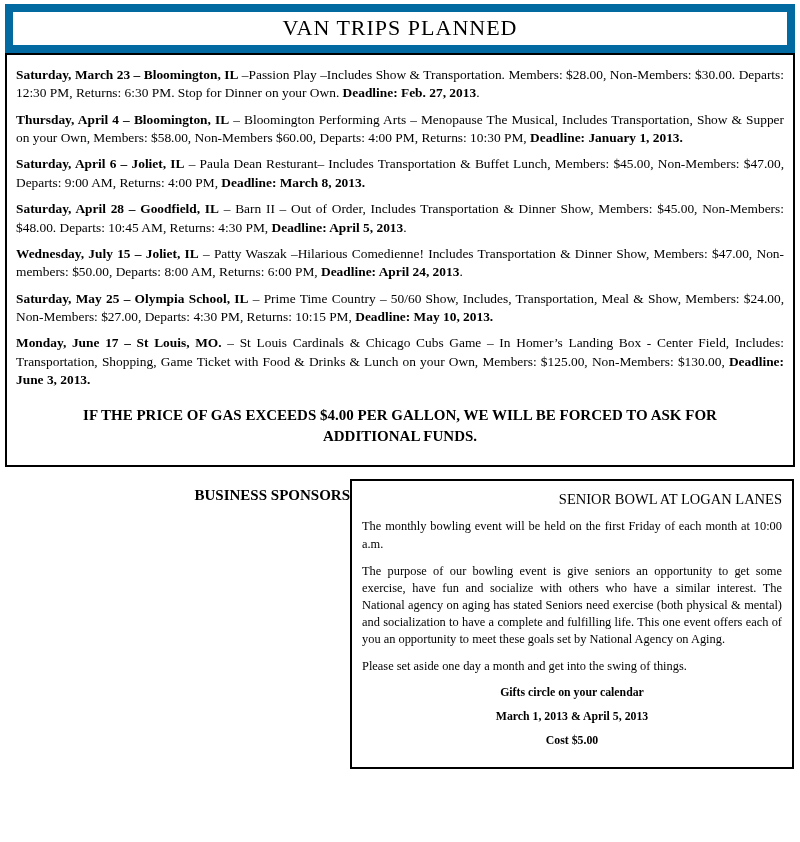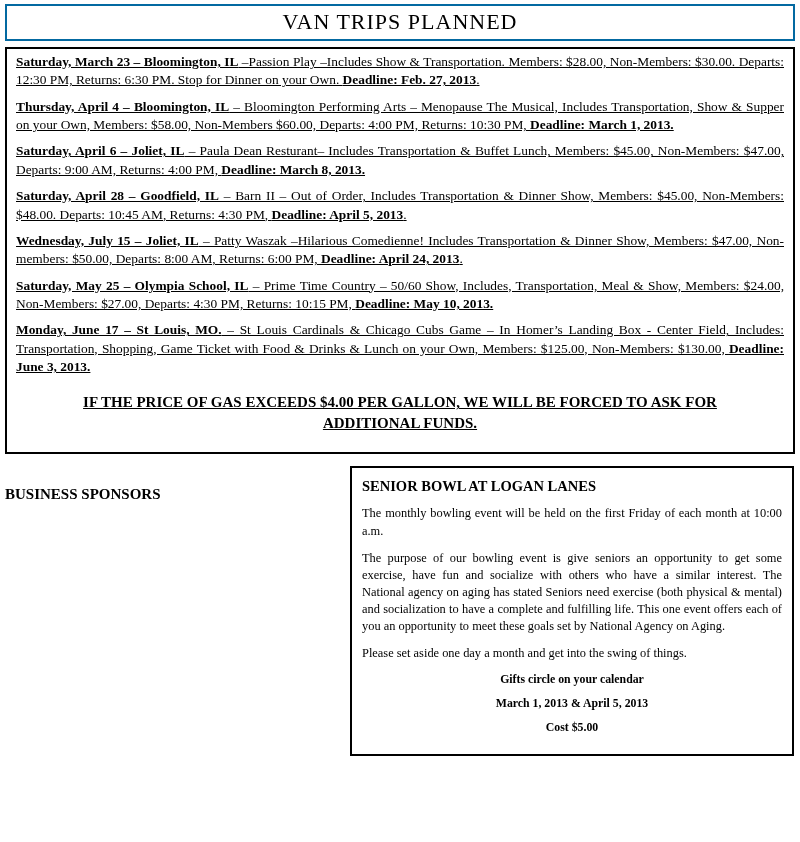--- a/index.html
+++ b/index.html
@@ -8,34 +8,33 @@
     background: #ffffff;
     font-family: "Liberation Serif", "DejaVu Serif", serif;
     color: #000000;
   }
   .page {
     width: 800px;
     min-height: 842px;
     padding: 4px 5px;
   }
   .title-box {
-    border: 2px solid #0369a1;
+    border: 8px solid #0369a1;
     text-align: center;
     padding: 3px 0 4px 0;
   }
   .title-box h1 {
     font-size: 22px;
     font-weight: 400;
     letter-spacing: 1px;
   }
   .trips-box {
     border: 2px solid #000;
-    margin-top: 6px;
-    padding: 4px 9px 12px 9px;
-    text-decoration: underline;
+    margin-top: 0;
+    padding: 11px 9px 12px 9px;
   }
   .trip {
     font-size: 13.4px;
     line-height: 1.37;
     text-align: justify;
     margin-bottom: 8px;
   }
   .trip b { font-weight: 700; }
   .gas-notice {
     font-size: 15px;
@@ -44,37 +43,36 @@
     margin: 16px 30px 6px 30px;
     line-height: 1.4;
   }
   .bottom-row {
     display: flex;
     align-items: flex-start;
     margin-top: 12px;
   }
   .sponsors-col {
     flex: 0 0 345px;
-    text-align: left;
+    text-align: right;
     padding-top: 8px;
-    margin-top: 12px;
   }
   .sponsors-heading {
     font-size: 15px;
     font-weight: 700;
   }
   .senior-bowl-box {
     flex: 0 0 444px;
     border: 2px solid #000;
     padding: 6px 10px 10px 10px;
   }
   .senior-bowl-box h2 {
     font-size: 14.5px;
-    font-weight: 700;
-    text-align: left;
+    font-weight: 400;
+    text-align: right;
     margin: 4px 0 10px 0;
   }
   .senior-bowl-box p.body {
     font-size: 12.4px;
     line-height: 1.38;
     text-align: justify;
     margin-bottom: 10px;
   }
   .senior-bowl-box p.centerline {
     font-size: 11.8px;
@@ -89,21 +87,21 @@
 <div class="page">
 
   <div class="title-box">
     <h1>VAN TRIPS PLANNED</h1>
   </div>
 
   <div class="trips-box">
 
     <p class="trip"><b>Saturday, March 23 – Bloomington, IL</b><span> –Passion Play –Includes Show &amp; Transportation. Members: $28.00, Non-Members: $30.00. Departs: 12:30 PM, Returns: 6:30 PM. Stop for Dinner on your Own. </span><b>Deadline: Feb. 27, 2013</b><span>.</span></p>
 
-    <p class="trip"><b>Thursday, April 4 – Bloomington, IL</b><span> – Bloomington Performing Arts – Menopause The Musical, Includes Transportation, Show &amp; Supper on your Own, Members: $58.00, Non-Members $60.00, Departs: 4:00 PM, Returns: 10:30 PM, </span><b>Deadline: March 1, 2013.</b><span></span></p>
+    <p class="trip"><b>Thursday, April 4 – Bloomington, IL</b><span> – Bloomington Performing Arts – Menopause The Musical, Includes Transportation, Show &amp; Supper on your Own, Members: $58.00, Non-Members $60.00, Departs: 4:00 PM, Returns: 10:30 PM, </span><b>Deadline: January 1, 2013.</b><span></span></p>
 
     <p class="trip"><b>Saturday, April 6 – Joliet, IL</b><span> – Paula Dean Resturant– Includes Transportation &amp; Buffet Lunch, Members: $45.00, Non-Members: $47.00, Departs: 9:00 AM, Returns: 4:00 PM, </span><b>Deadline: March 8, 2013.</b><span></span></p>
 
     <p class="trip"><b>Saturday, April 28 – Goodfield, IL</b><span> – Barn II – Out of Order, Includes Transportation &amp; Dinner Show, Members: $45.00, Non-Members: $48.00. Departs: 10:45 AM, Returns: 4:30 PM, </span><b>Deadline: April 5, 2013</b><span>.</span></p>
 
 
     <p class="trip"><b>Wednesday, July 15 – Joliet, IL</b><span> – Patty Waszak –Hilarious Comedienne! Includes Transportation &amp; Dinner Show, Members: $47.00, Non-members: $50.00, Departs: 8:00 AM, Returns: 6:00 PM, </span><b>Deadline: April 24, 2013</b><span>.</span></p>
 
     <p class="trip"><b>Saturday, May 25 – Olympia School, IL</b><span> – Prime Time Country – 50/60 Show, Includes, Transportation, Meal &amp; Show, Members: $24.00, Non-Members: $27.00, Departs: 4:30 PM, Returns: 10:15 PM, </span><b>Deadline: May 10, 2013.</b><span></span></p>
 

